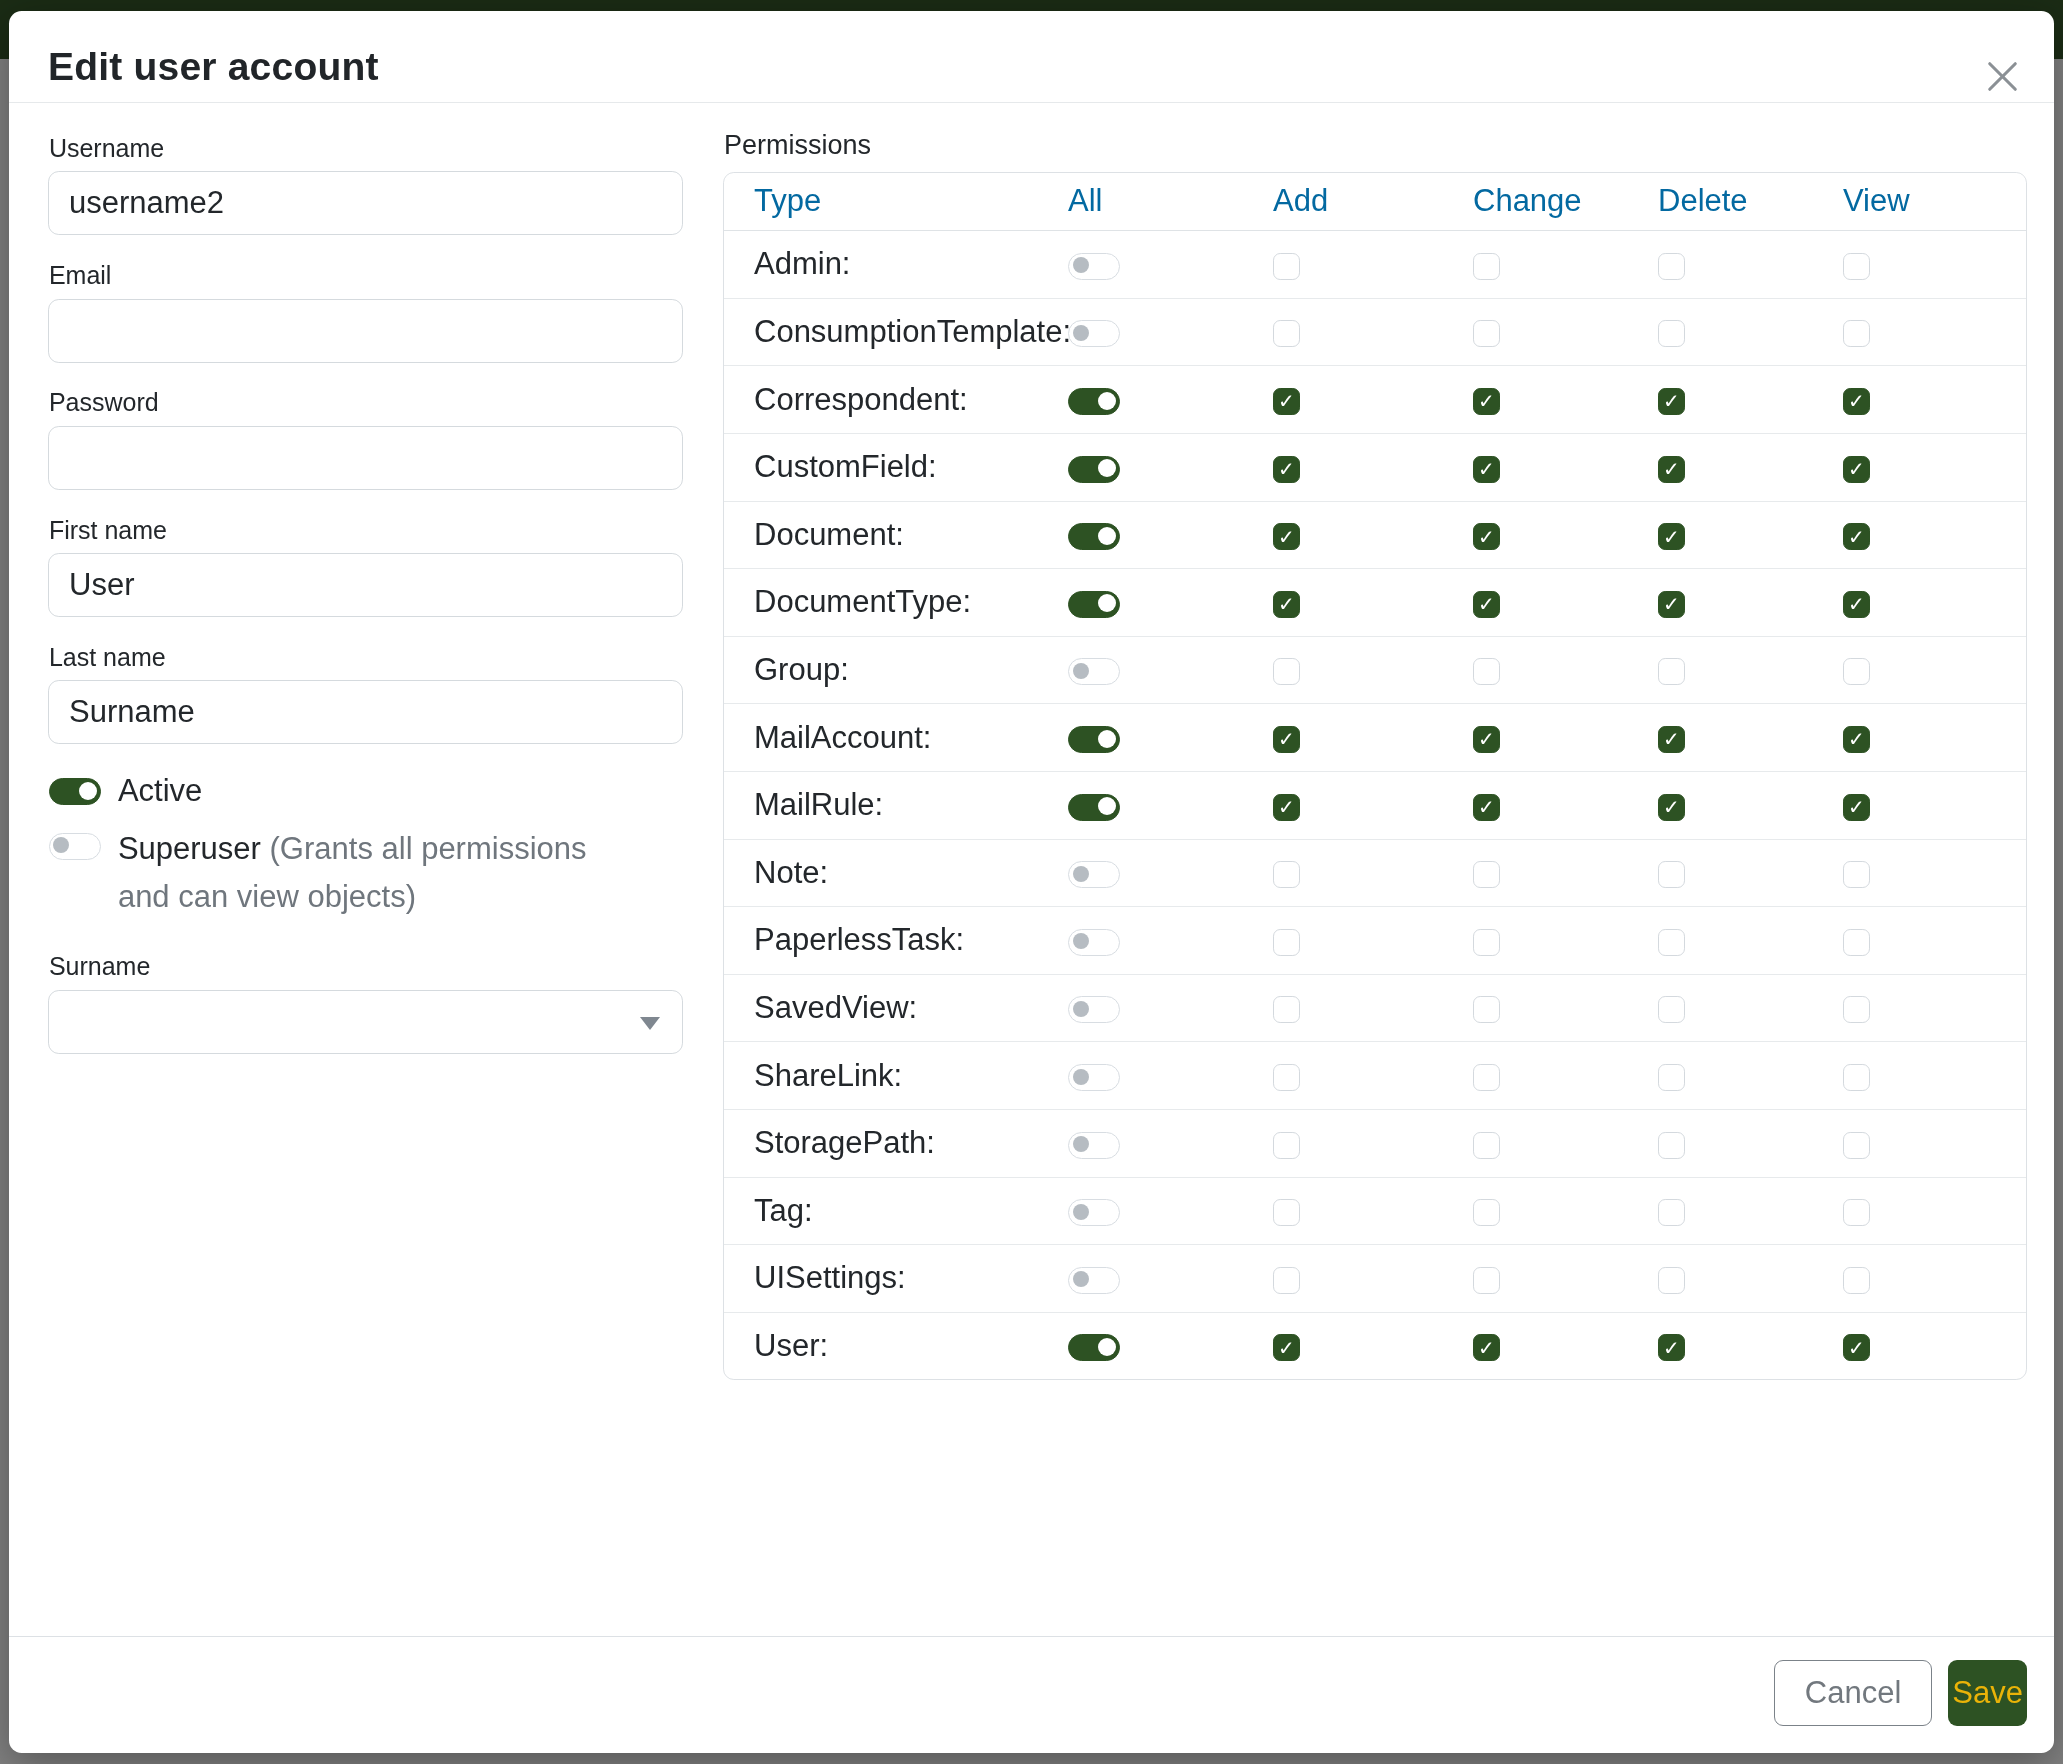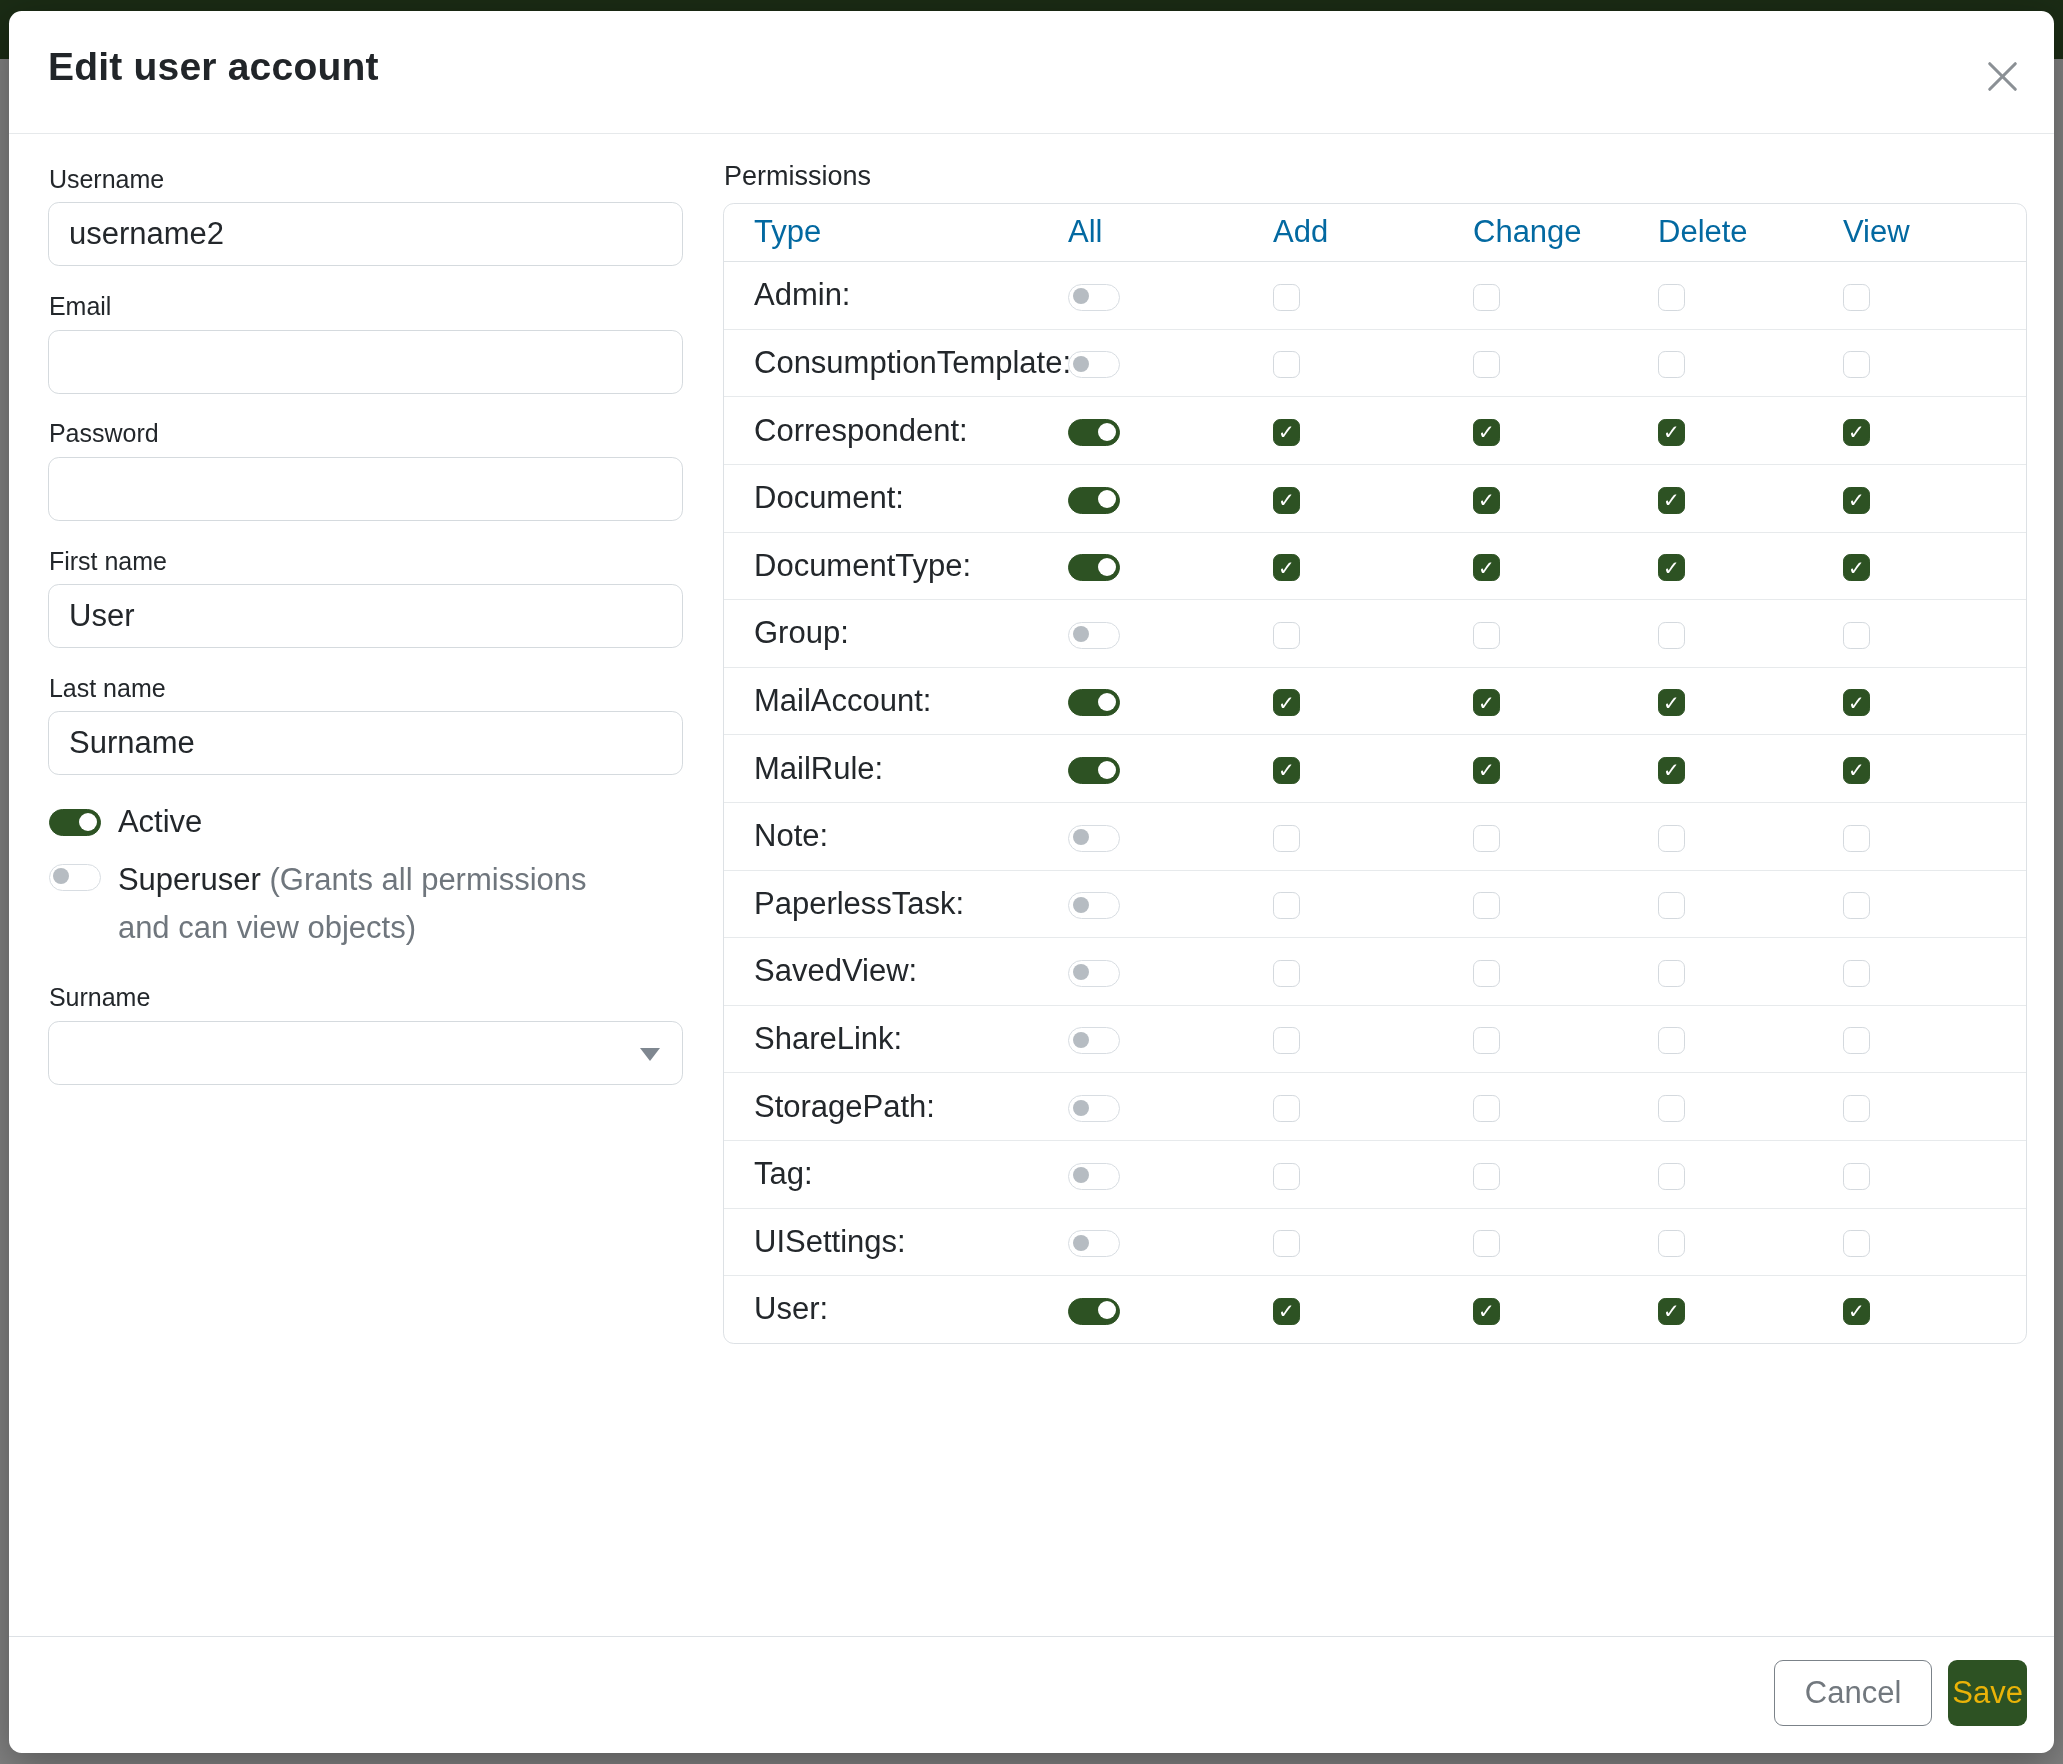--- a/index.html
+++ b/index.html
@@ -19,21 +19,21 @@
     position: absolute; left: 9px; right: 9px; top: 10.8px; bottom: 10.8px;
     background: #ffffff; border-radius: 12.6px;
     box-shadow: 0 10.8px 43px rgba(0,0,0,0.35);
     display: flex; flex-direction: column;
     overflow: hidden;
   }
   
   .modal-header {
     flex: none;
     position: relative;
-    height: 123px;
+    height: 92px;
     padding: 34px 36px 8px 39px;
     border-bottom: 1.8px solid #e6e9eb;
   }
   .modal-title { font-size: 39px; font-weight: 700; color: #212529; letter-spacing: 0.2px; }
   .close-btn {
     position: absolute; right: 32px; top: 47px;
     width: 40px; height: 40px;
     background: transparent; border: none; cursor: pointer;
     display: flex; align-items: center; justify-content: center;
   }
@@ -243,20 +243,28 @@
               </tr>
               <tr>
                 <td>Correspondent:</td>
                 <td><span class="switch on"><span class="knob"></span></span></td>
                 <td><span class="cbx checked">✓</span></td>
                 <td><span class="cbx checked">✓</span></td>
                 <td><span class="cbx checked">✓</span></td>
                 <td><span class="cbx checked">✓</span></td>
               </tr>
               <tr>
+                <td>CustomField:</td>
+                <td><span class="switch on"><span class="knob"></span></span></td>
+                <td><span class="cbx checked">✓</span></td>
+                <td><span class="cbx checked">✓</span></td>
+                <td><span class="cbx checked">✓</span></td>
+                <td><span class="cbx checked">✓</span></td>
+              </tr>
+              <tr>
                 <td>Document:</td>
                 <td><span class="switch on"><span class="knob"></span></span></td>
                 <td><span class="cbx checked">✓</span></td>
                 <td><span class="cbx checked">✓</span></td>
                 <td><span class="cbx checked">✓</span></td>
                 <td><span class="cbx checked">✓</span></td>
               </tr>
               <tr>
                 <td>DocumentType:</td>
                 <td><span class="switch on"><span class="knob"></span></span></td>

